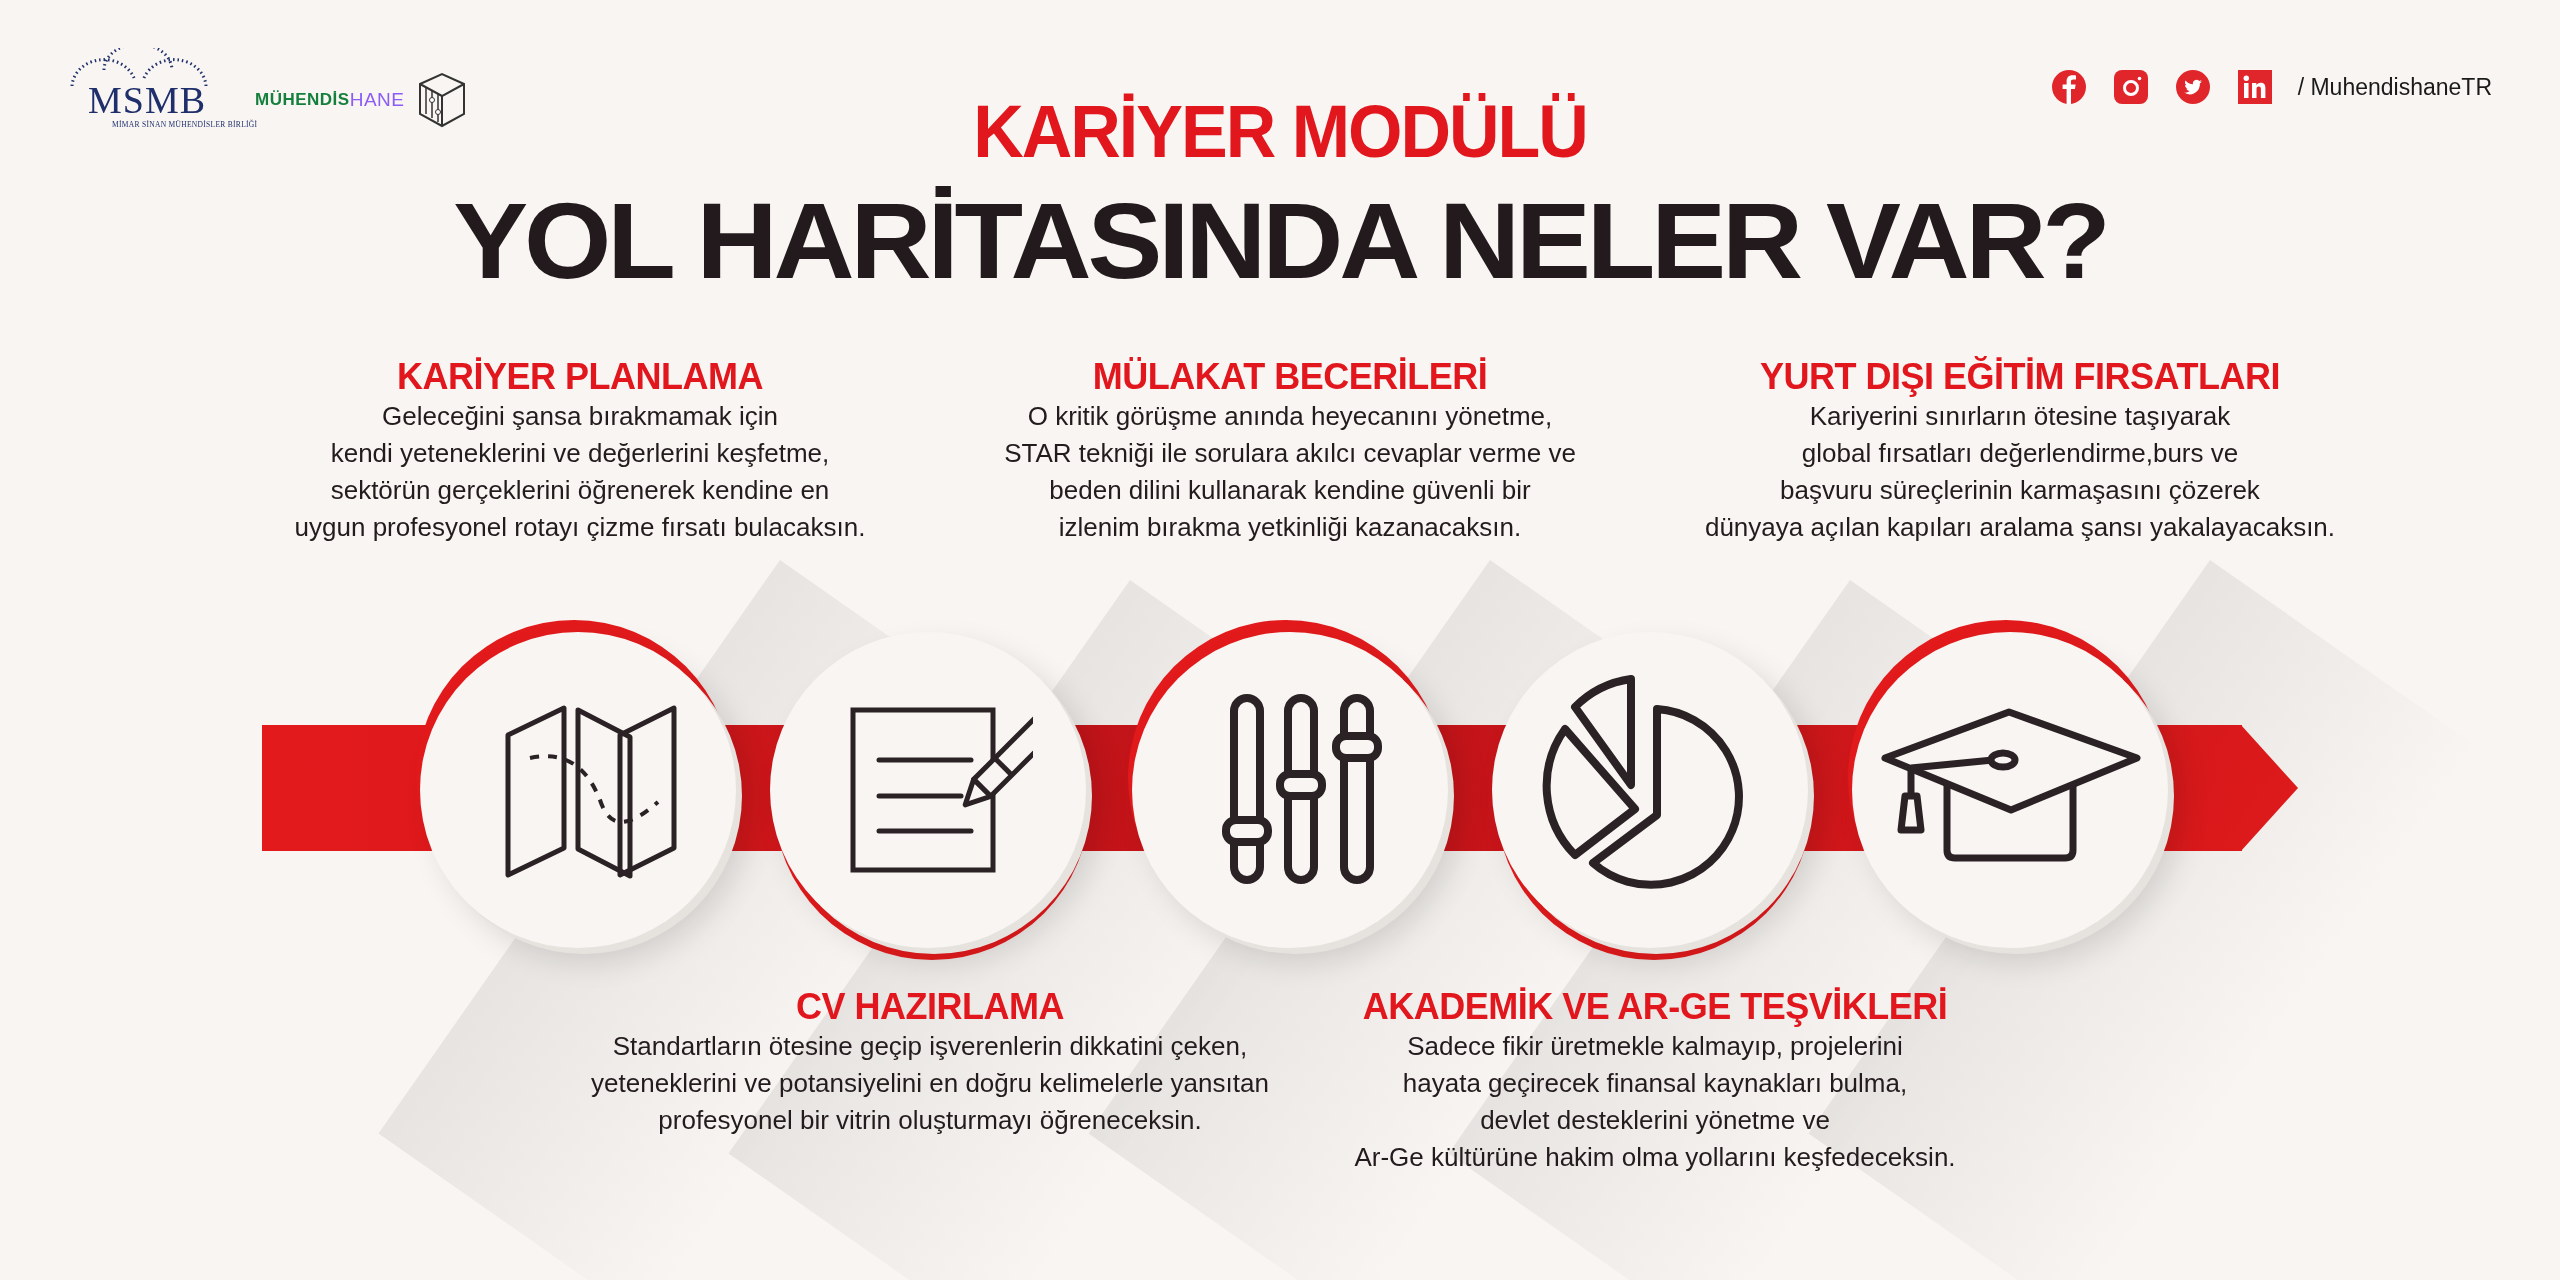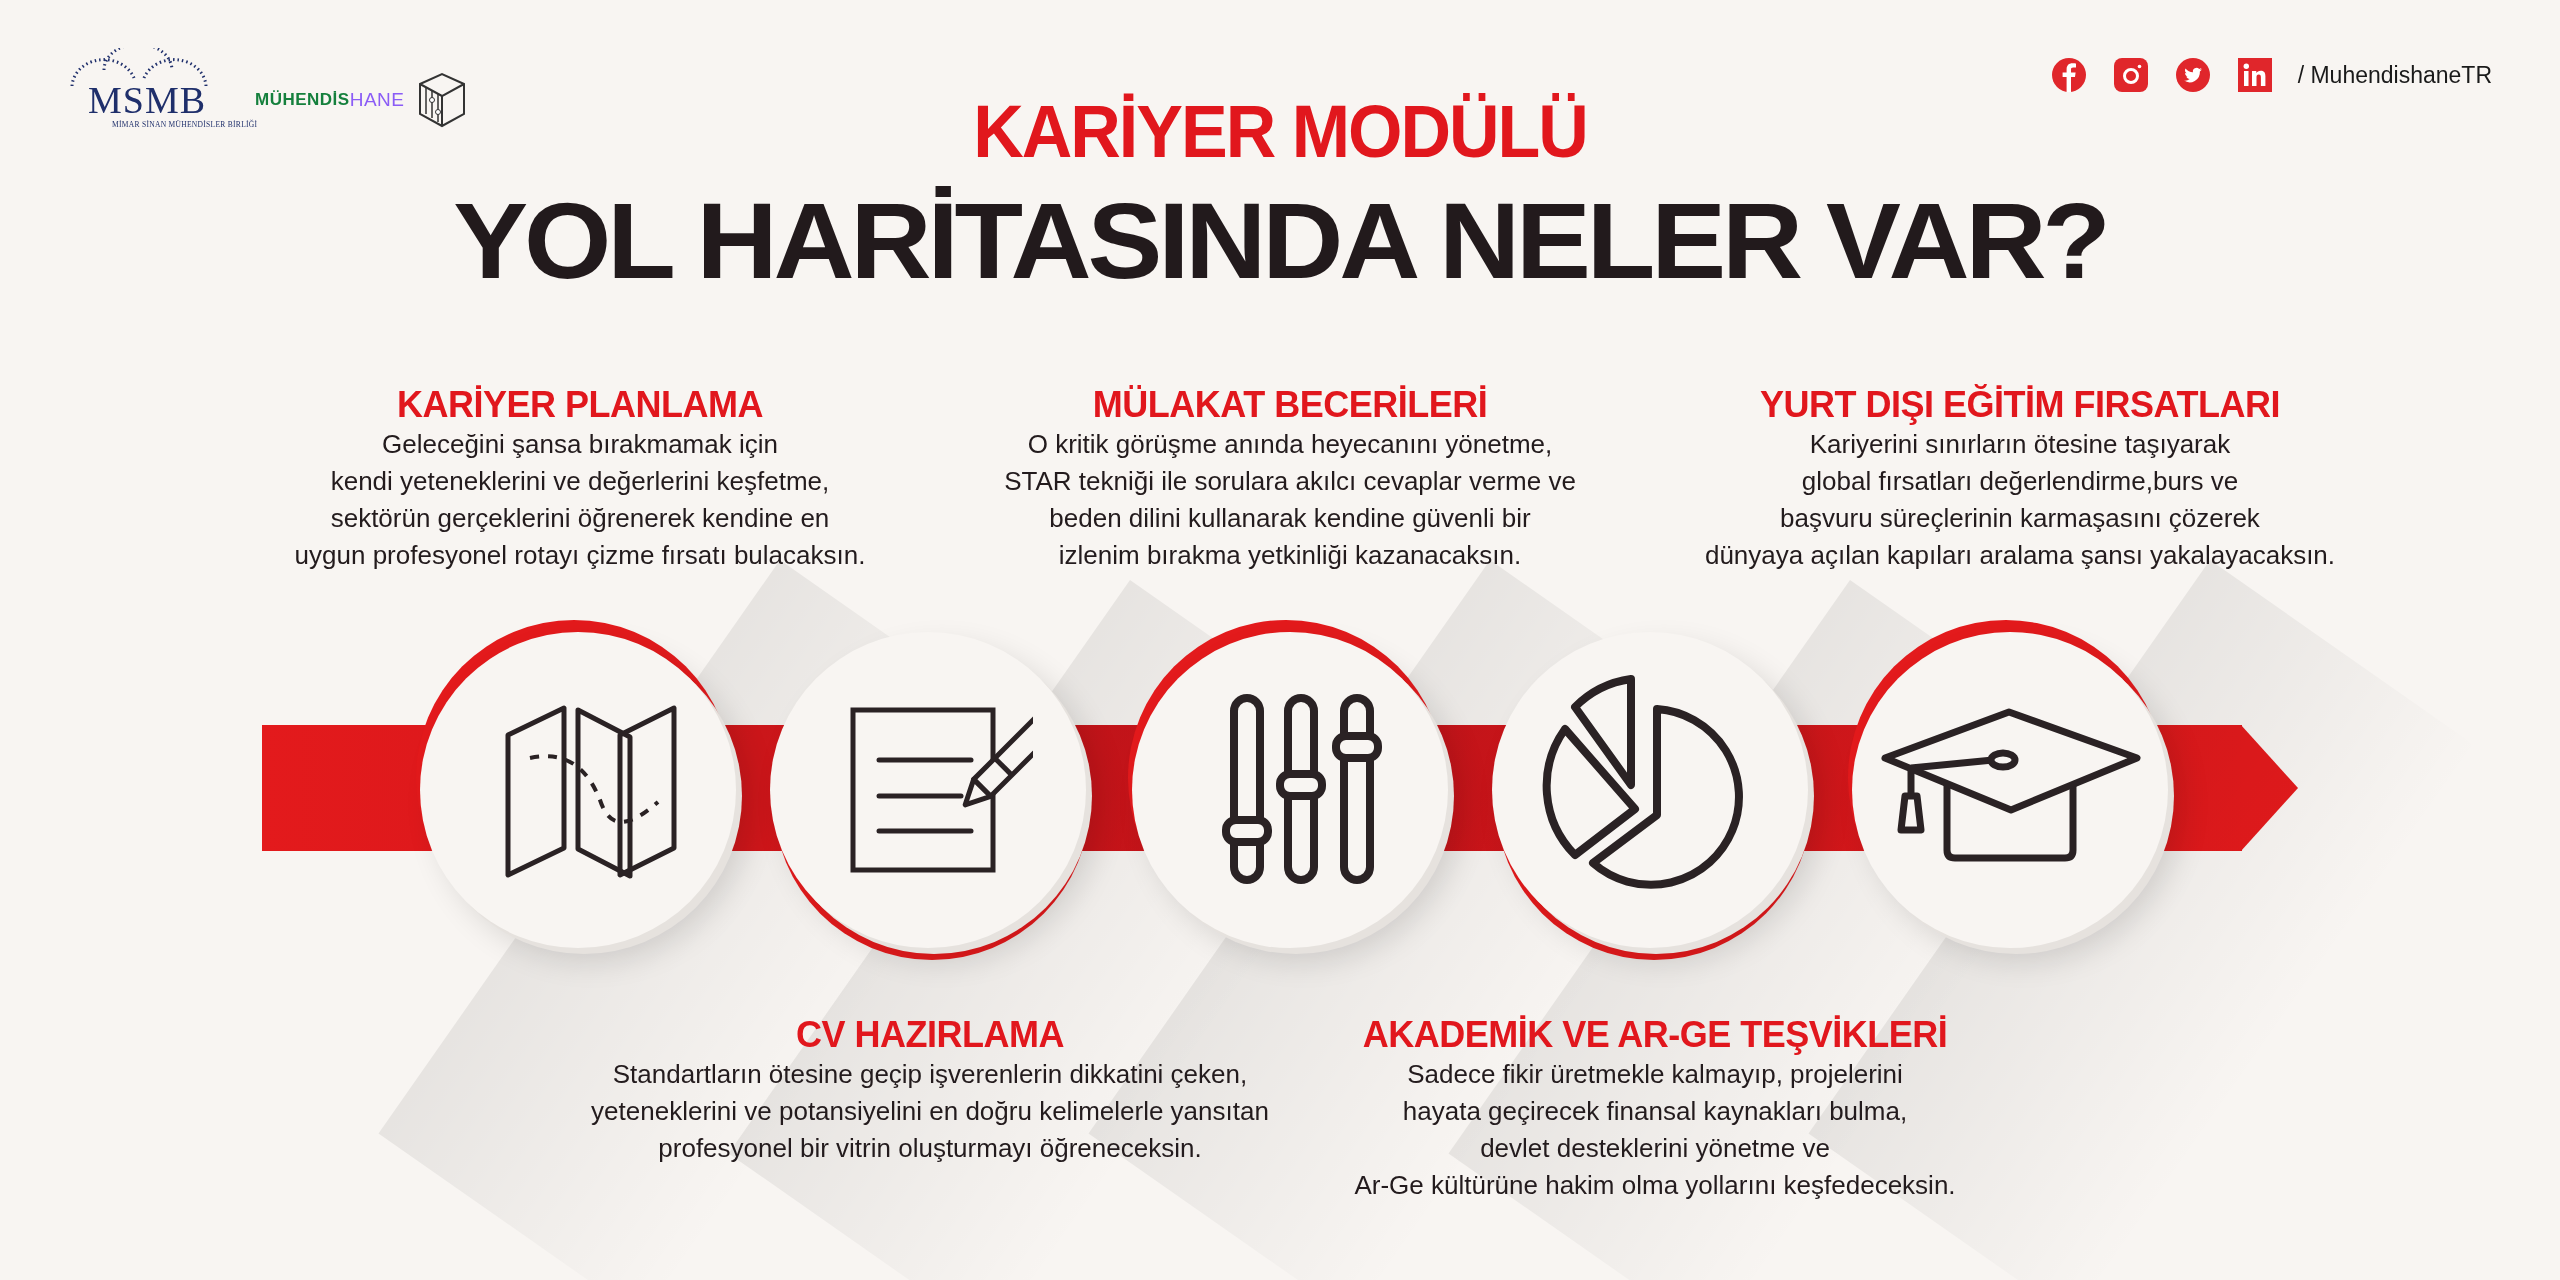--- a/index.html
+++ b/index.html
@@ -6,28 +6,28 @@
   body{width:2560px;height:1280px;background:#f8f5f2;position:relative;overflow:hidden;font-family:"Liberation Sans",sans-serif;color:#231b1d;}
   .abs{position:absolute;text-align:right;}
   
   .msmb{left:64px;top:48px;width:150px;height:86px;}
   .msmb-arcs{position:absolute;left:0;top:0;}
   .msmb-letters{position:absolute;left:24px;top:30px;font-family:"Liberation Serif",serif;font-size:38px;color:#1f2f6b;letter-spacing:1px;}
   .msmb-sub{position:absolute;left:4px;top:72px;font-family:"Liberation Serif",serif;font-size:7.5px;color:#1f2f6b;letter-spacing:.3px;white-space:nowrap;margin-left:44px;}
   .muh{left:255px;top:70px;display:flex;align-items:center;gap:8px;}
   .muh-red{font-weight:bold;color:#15803d;font-size:17px;letter-spacing:.5px;}
   .muh-grey{color:#8b5cf6;font-size:19px;letter-spacing:.5px;margin-left:-8px;}
-  .social{right:68px;top:58px;display:flex;align-items:center;gap:28px;}
+  .social{right:68px;top:70px;display:flex;align-items:center;gap:28px;}
   .social .ic{width:34px;height:34px;display:flex;align-items:center;justify-content:center;}
   .social-handle{font-size:23px;color:#1a1a1a;margin-left:-2px;}
   
   .t1{left:0;width:2560px;top:92px;text-align:center;font-size:70px;font-weight:900;color:#e1171d;letter-spacing:-2px;transform:scaleY(1.05);}
   .t2{left:0;width:2560px;top:178px;text-align:center;font-size:108px;font-weight:900;color:#221a1c;letter-spacing:-4px;transform:scaleX(1.04);}
   
-  .sec{text-align:center;margin-top:28px;}
+  .sec{text-align:center;}
   .sec h3{margin:0;font-size:36px;font-weight:bold;color:#e1171d;letter-spacing:-.5px;line-height:42px;}
   .sec p{margin:0;font-size:26px;line-height:37px;color:#231b1d;white-space:pre-line;}
   
   .band{left:262px;top:725px;width:1980px;height:126px;background:linear-gradient(90deg,#e31a1c,#c9141a 50%,#e31a1c);}
   .arrow{left:2241px;top:725px;width:0;height:0;border-top:63px solid transparent;border-bottom:63px solid transparent;border-left:57px solid #e31a1c;}
   .shadow{position:absolute;width:330px;height:700px;background:linear-gradient(90deg,rgba(0,0,0,0.07),rgba(0,0,0,0));transform:rotate(35deg);transform-origin:0 0;}
   .node{position:absolute;width:316px;height:316px;}
   .node .rim{position:absolute;width:316px;height:316px;border-radius:50%;background:#e31a1c;}
   .node .disc{position:absolute;left:0;top:0;width:316px;height:316px;border-radius:50%;background:#f8f5f2;box-shadow:6px 6px 0 #e6e2de, 14px 14px 30px rgba(0,0,0,0.12);display:flex;align-items:center;justify-content:center;}
 </style>

